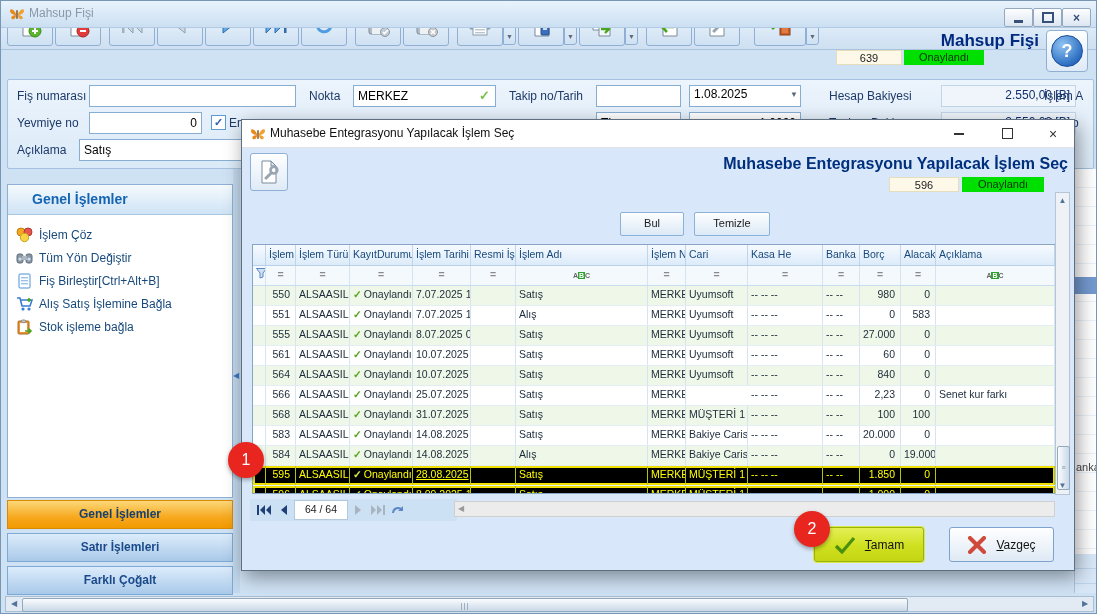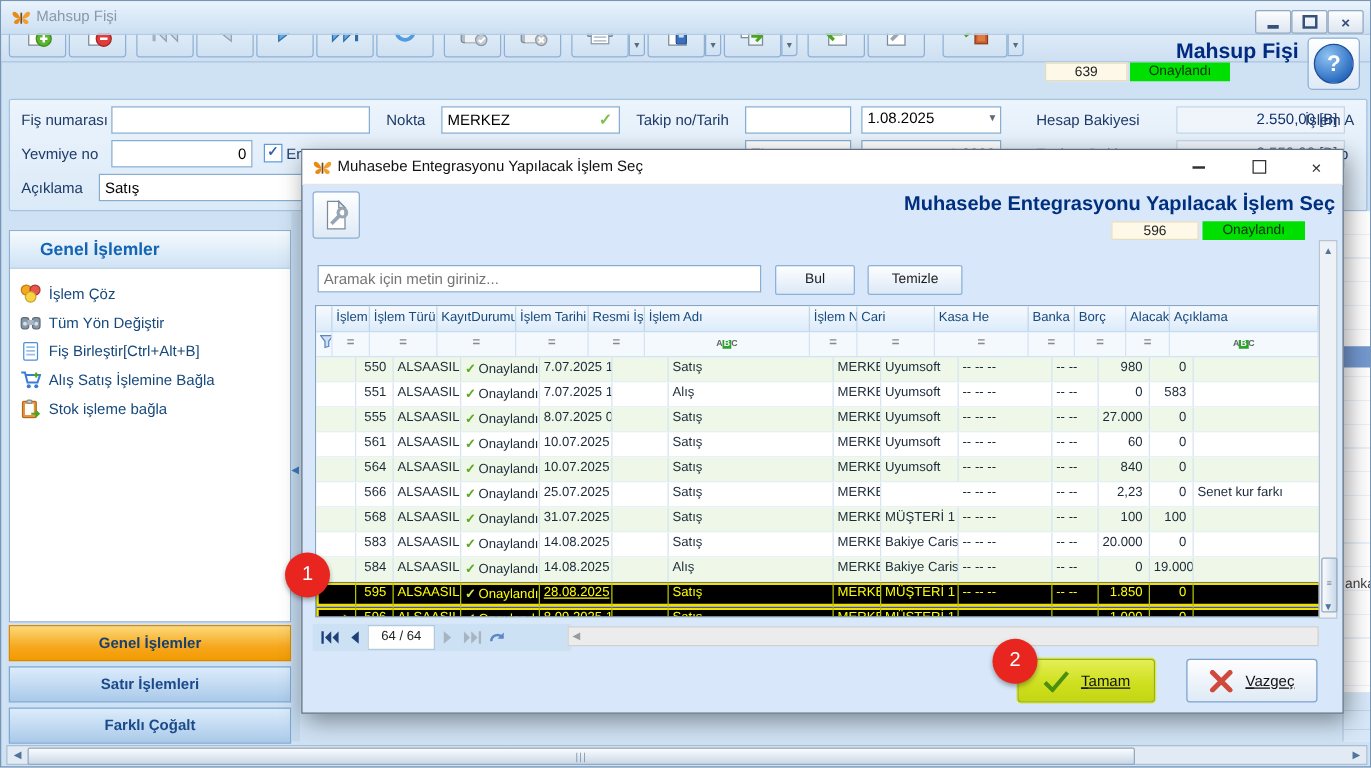--- a/index.html
+++ b/index.html
@@ -62,21 +62,21 @@
   #dlg-toolbtn{position:absolute;left:8px;top:33px;width:36px;height:36px;border:1px solid #8fb0d4;border-radius:3px;background:linear-gradient(#feffff,#dfeaf6);display:flex;align-items:center;justify-content:center;}
   #dlg-header-title{position:absolute;right:6px;top:35px;font-size:16px;font-weight:bold;color:#002f7e;white-space:nowrap;}
   
   #dlg-search{position:absolute;left:12px;top:92px;width:355px;height:22px;}
   .dbtn{position:absolute;top:92px;height:22px;border:1px solid #8db2d8;border-radius:2px;background:linear-gradient(#fdfeff,#dce9f6);font-size:11px;color:#1a1a1a;text-align:center;line-height:20px;}
   
   #grid{position:absolute;left:10px;top:124px;width:804px;height:250px;border:1px solid #88a6c4;background:#fff;box-sizing:border-box;overflow:hidden;}
   .grow,.ghrow{display:flex;width:802px;}
   .ghrow{height:20px;background:linear-gradient(#f6fafe,#dcebfa);border-bottom:1px solid #b9d0e8;}
   .gfrow{display:flex;width:802px;height:19px;background:#f4f9fe;border-bottom:1px solid #c9dcef;}
-  .grow{height:19px;border-bottom:1px solid #e2edf6;background:#fff;padding-left:19px;}
+  .grow{height:19px;border-bottom:1px solid #e2edf6;background:#fff;}
   .grow.alt{background:#eff8e8;}
   .gcell{flex:none;overflow:hidden;white-space:nowrap;font-size:10.5px;color:#1b2a3a;padding:2px 3px 0 3px;border-right:1px solid #d6e4f2;box-sizing:border-box;}
   .ghrow .gcell{color:#17497c;border-right:1px solid #bfd5ea;padding-top:3px;}
   .gfrow .gcell{color:#8a8a8a;text-align:center;font-weight:bold;}
   .num{text-align:right;padding-right:5px;}
   .chk{color:#5aa823;font-weight:bold;margin-right:2px;}
   .grow.sel{background:#000000;color:#ffff00;box-shadow:inset 0 0 0 2px #f0e000;}
   .grow.sel .gcell{color:#ffff00;border-right-color:#b9c400;}
   .grow.sel .chk{color:#cfe84a;}
   .cur-ar{color:#9ccc1f;font-size:8px;}
@@ -86,21 +86,21 @@
   #dlg-vscroll{position:absolute;left:813px;top:72px;width:15px;height:303px;background:#eef2f6;border:1px solid #b5c5d5;box-sizing:border-box;}
   #dlg-vthumb{position:absolute;left:1px;top:253px;width:11px;height:42px;background:linear-gradient(90deg,#fafcfe,#c9d8e7);border:1px solid #93a9be;border-radius:2px;color:#7d93a8;font-size:7px;text-align:center;line-height:42px;letter-spacing:0;}
   
   #pagerbar{position:absolute;left:8px;top:379px;width:207px;height:22px;background:#cde1f4;display:flex;align-items:center;padding-left:4px;box-sizing:border-box;}
   .pbtn{width:20px;height:18px;display:flex;align-items:center;justify-content:center;flex:none;}
   #pagerbox{width:52px;height:18px;background:#fff;border:1px solid #b5c9de;font-size:10.5px;text-align:center;line-height:17px;color:#222;flex:none;}
   #grid-hscroll{position:absolute;left:212px;top:381px;width:601px;height:16px;background:#ececec;border:1px solid #d0d0d0;box-sizing:border-box;color:#9a9a9a;font-size:8px;padding-left:3px;line-height:14px;}
   
   .fbtn{position:absolute;top:407px;height:33px;border:1px solid #7da2ce;border-radius:3px;background:linear-gradient(#fefeff,#dfeaf5);display:flex;align-items:center;justify-content:center;font-size:12px;color:#111;}
   #btn-ok{left:572px;width:108px;background:linear-gradient(#e4ef55,#cfe020 55%,#c4d513);border:1px solid #9ab30a;box-shadow:0 0 0 1px #dce84a;}
-  .btn-label{display:block;margin-left:9px;text-decoration:underline;}
+  .btn-label{display:block;margin-left:9px;}
   .btn-label::first-letter{text-decoration:underline;}
   
   .badge{position:absolute;width:36px;height:36px;border-radius:50%;background:#e8261f;color:#fff;font-size:16px;display:flex;align-items:center;justify-content:center;z-index:100;box-shadow:0 2px 4px rgba(0,0,0,.35);}
 </style>
 </head>
 <body>
 
 <div id="root">
 
   <div id="titlebar" class="abs">
@@ -387,21 +387,20 @@
           <g transform="rotate(45 14 15)">
             <rect x="12.6" y="12" width="3" height="10" fill="#98a5b2"></rect>
             <circle cx="14" cy="9.5" r="3.4" fill="none" stroke="#98a5b2" stroke-width="2.6"></circle>
           </g>
         </svg>
     </div>
     <span id="dlg-header-title">Muhasebe Entegrasyonu Yapılacak İşlem Seç</span>
     <span class="recbox" style="left:647px;top:57px;width:70px;height:15px;">596</span>
     <span class="statbox" style="left:720px;top:57px;width:82px;height:15px;background:#00e000;">Onaylandı</span>
 
-    <input id="dlg-search" class="inp" placeholder="Aramak için metin giriniz..." style="">
     <div class="dbtn" style="left:378px;width:62px;">Bul</div>
     <div class="dbtn" style="left:452px;width:74px;">Temizle</div>
 
     <div id="grid">
       <div class="ghrow" id="grid-head">
           <div class="gcell" style="width: 13px;"></div>
           <div class="gcell" style="width: 30px;">İşlem No</div>
           <div class="gcell" style="width: 54px;">İşlem Türü</div>
           <div class="gcell" style="width: 63px;">KayıtDurumu</div>
           <div class="gcell" style="width: 58px;">İşlem Tarihi</div>

